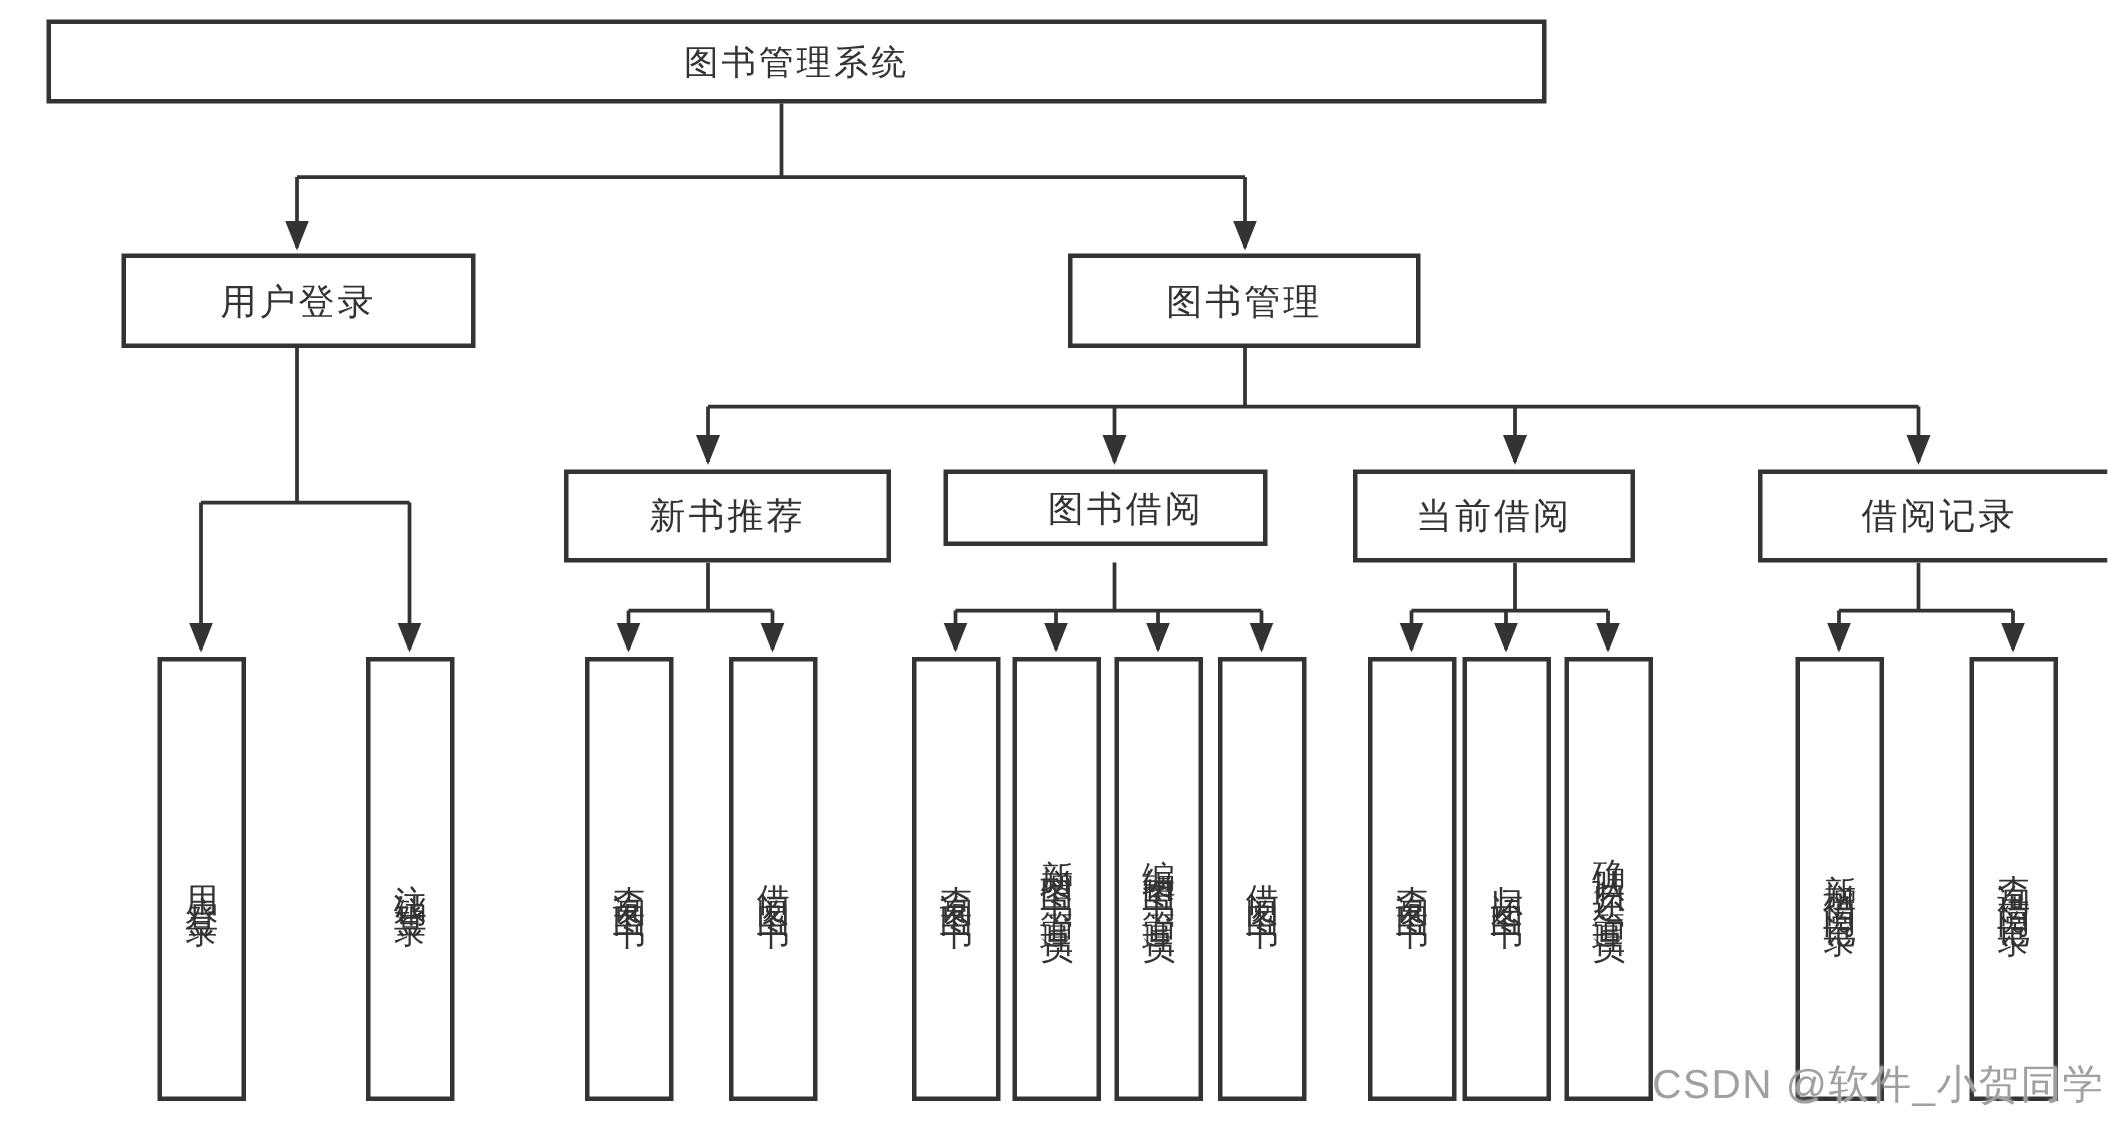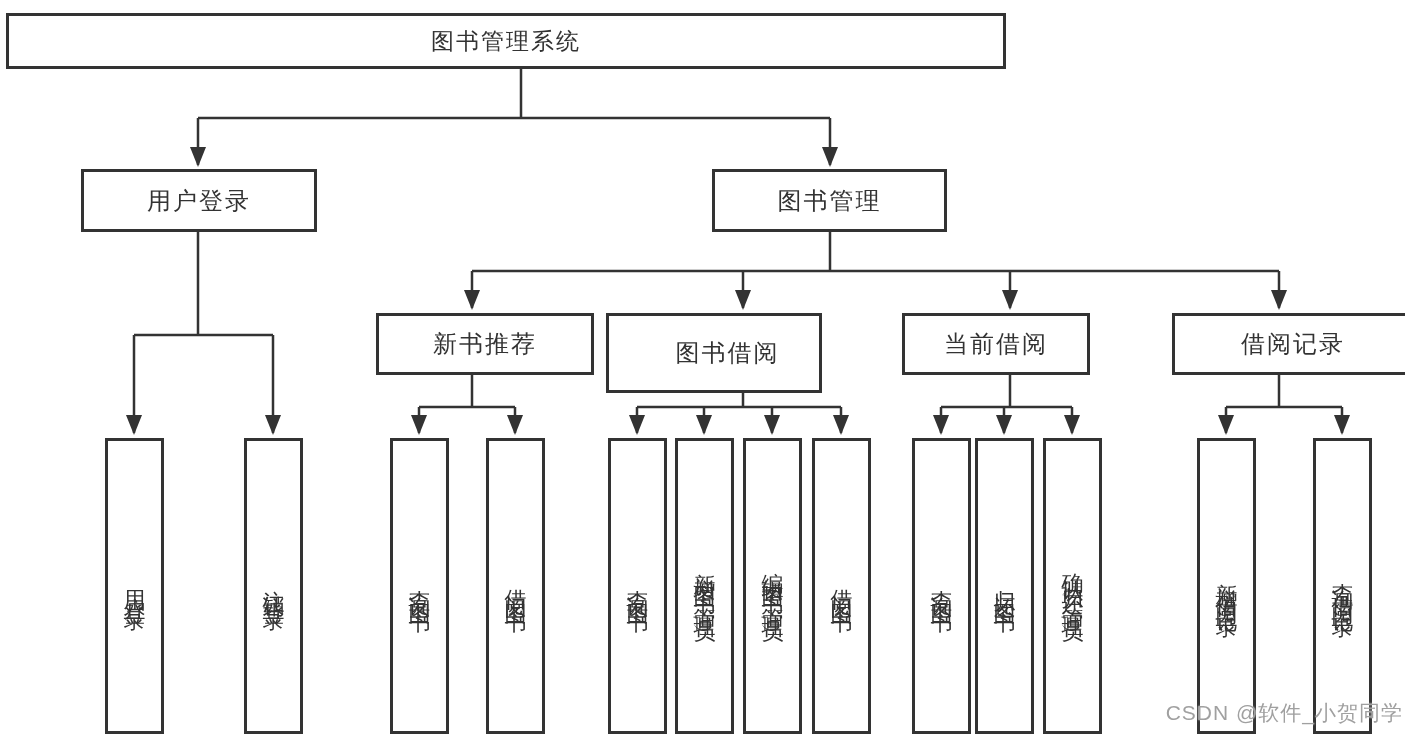--- a/index.html
+++ b/index.html
@@ -36,22 +36,22 @@
   .vnode { font-size: 22px; }
   .vnode .vtext {
     writing-mode: vertical-rl;
     letter-spacing: 7px;
     line-height: 1;
     text-align: center;
   }
   .watermark {
     position: absolute;
     right: 2px;
-    bottom: 20px;
-    font-size: 21px;
+    bottom: 6px;
+    font-size: 27px;
     color: #a0a0a0;
     letter-spacing: 1px;
     text-shadow: 0 0 2px #ffffff;
     white-space: nowrap;
     z-index: 5;
   }
 </style>
 </head>
 <body>
 
@@ -93,35 +93,35 @@
       <line x1="941" y1="407" x2="941" y2="433" marker-end="url(#arr)"></line>
       <line x1="1004" y1="407" x2="1004" y2="433" marker-end="url(#arr)"></line>
       <line x1="1072" y1="407" x2="1072" y2="433" marker-end="url(#arr)"></line>
 
       <path d="M1279 375 V407 M1226 407 H1342"></path>
       <line x1="1226" y1="407" x2="1226" y2="433" marker-end="url(#arr)"></line>
       <line x1="1342" y1="407" x2="1342" y2="433" marker-end="url(#arr)"></line>
     </g>
   </svg>
 
-  <div class="node hnode root-node" style="left:6px; top:13px; width:1000px; height:56px;">
+  <div class="node hnode root-node" style="left:31px; top:13px; width:1000px; height:56px;">
     <span>图书管理系统</span>
   </div>
 
   <div class="node hnode" style="left:81px; top:169px; width:236px; height:63px;">
     <span>用户登录</span>
   </div>
   <div class="node hnode" style="left:712px; top:169px; width:235px; height:63px;text-align:right;">
     <span>图书管理</span>
   </div>
 
   <div class="node hnode" style="left:376px; top:313px; width:218px; height:62px;">
     <span>新书推荐</span>
   </div>
-  <div class="node hnode" style="left:606px; top:313px; width:216px; height:80px;padding-left:27px;">
+  <div class="node hnode" style="left:629px; top:313px; width:216px; height:51px;padding-left:27px;">
     <span>图书借阅</span>
   </div>
   <div class="node hnode" style="left:902px; top:313px; width:188px; height:62px;">
     <span>当前借阅</span>
   </div>
   <div class="node hnode" style="left:1172px; top:313px; width:242px; height:62px;">
     <span>借阅记录</span>
   </div>
 
   <div class="node vnode" style="left:105px; top:438px; width:59px; height:296px;">

